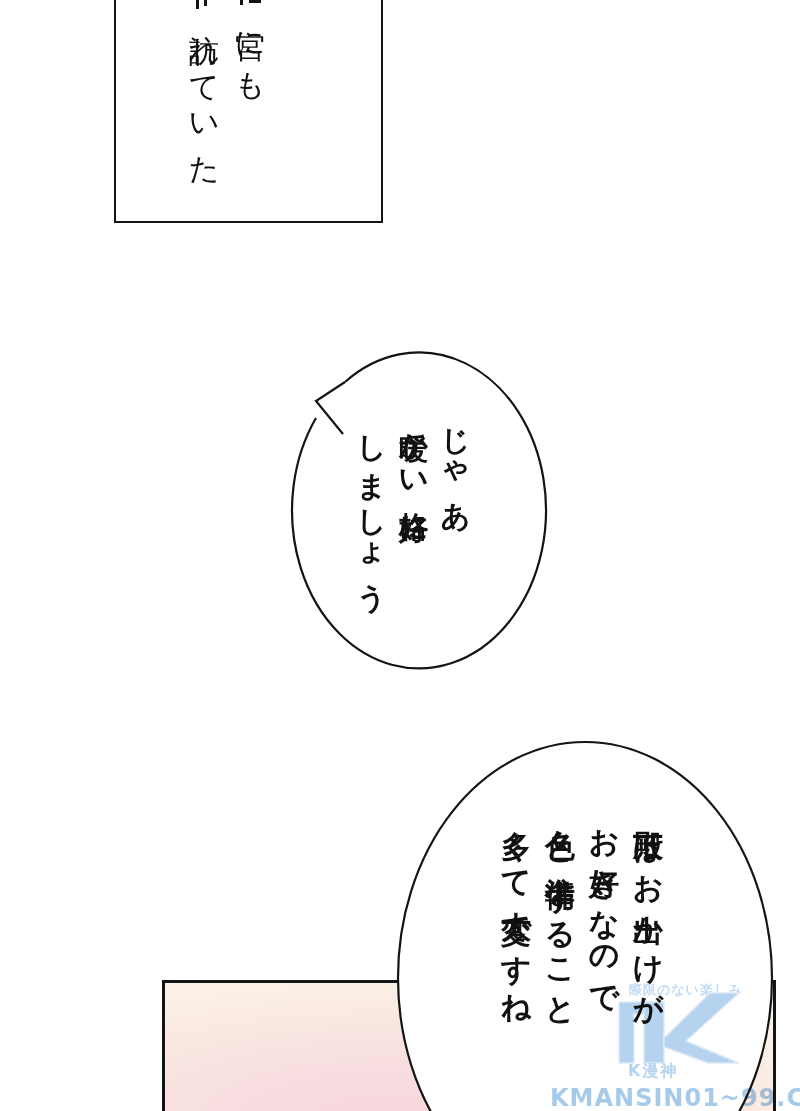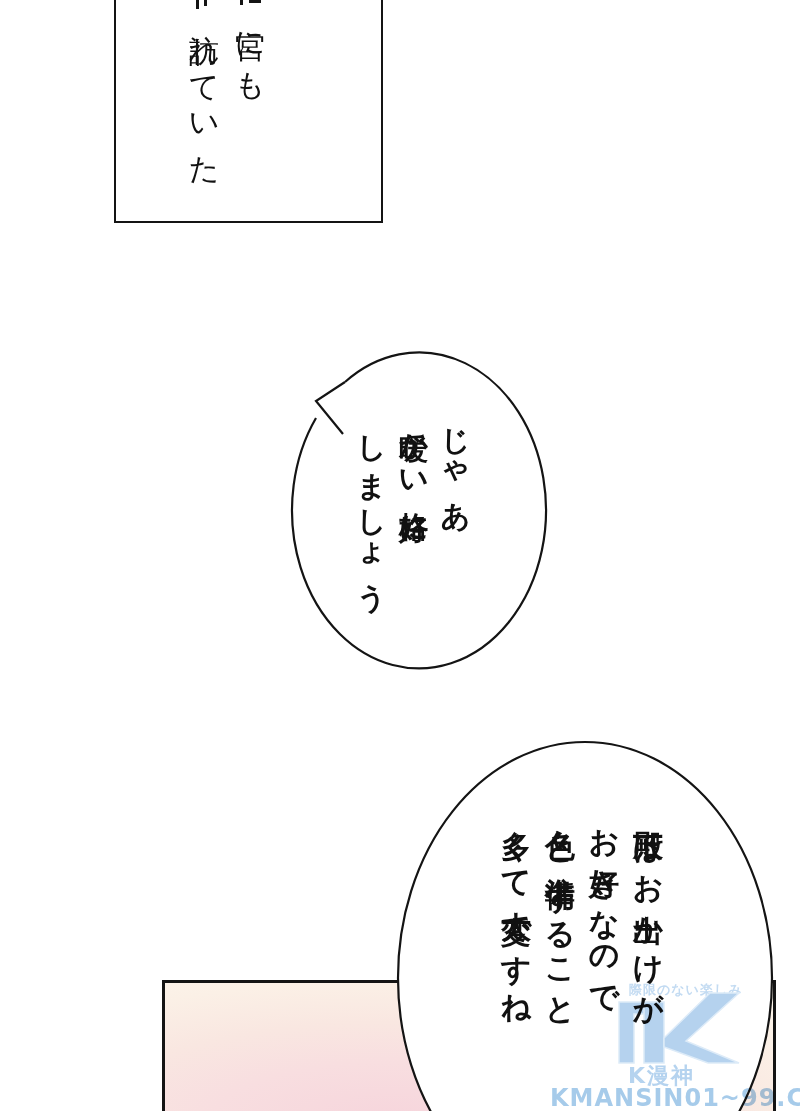--- a/index.html
+++ b/index.html
@@ -95,21 +95,21 @@
     font-size: 13px;
     font-weight: 700;
     letter-spacing: 1px;
     color: #c3dbf2;
     white-space: nowrap;
   }
   .wm-logo { position: absolute; left: 598px; top: 990px; }
   .wm-brand {
     position: absolute;
     left: 612px; top: 1061px;
-    font-size: 22px;
+    font-size: 16px;
     font-weight: 700;
     letter-spacing: 2px;
     color: #b5d3ef;
     white-space: nowrap;
   }
   .wm-url {
     position: absolute;
     left: 534px; top: 1084px;
     font-size: 24px;
     font-weight: 700;

